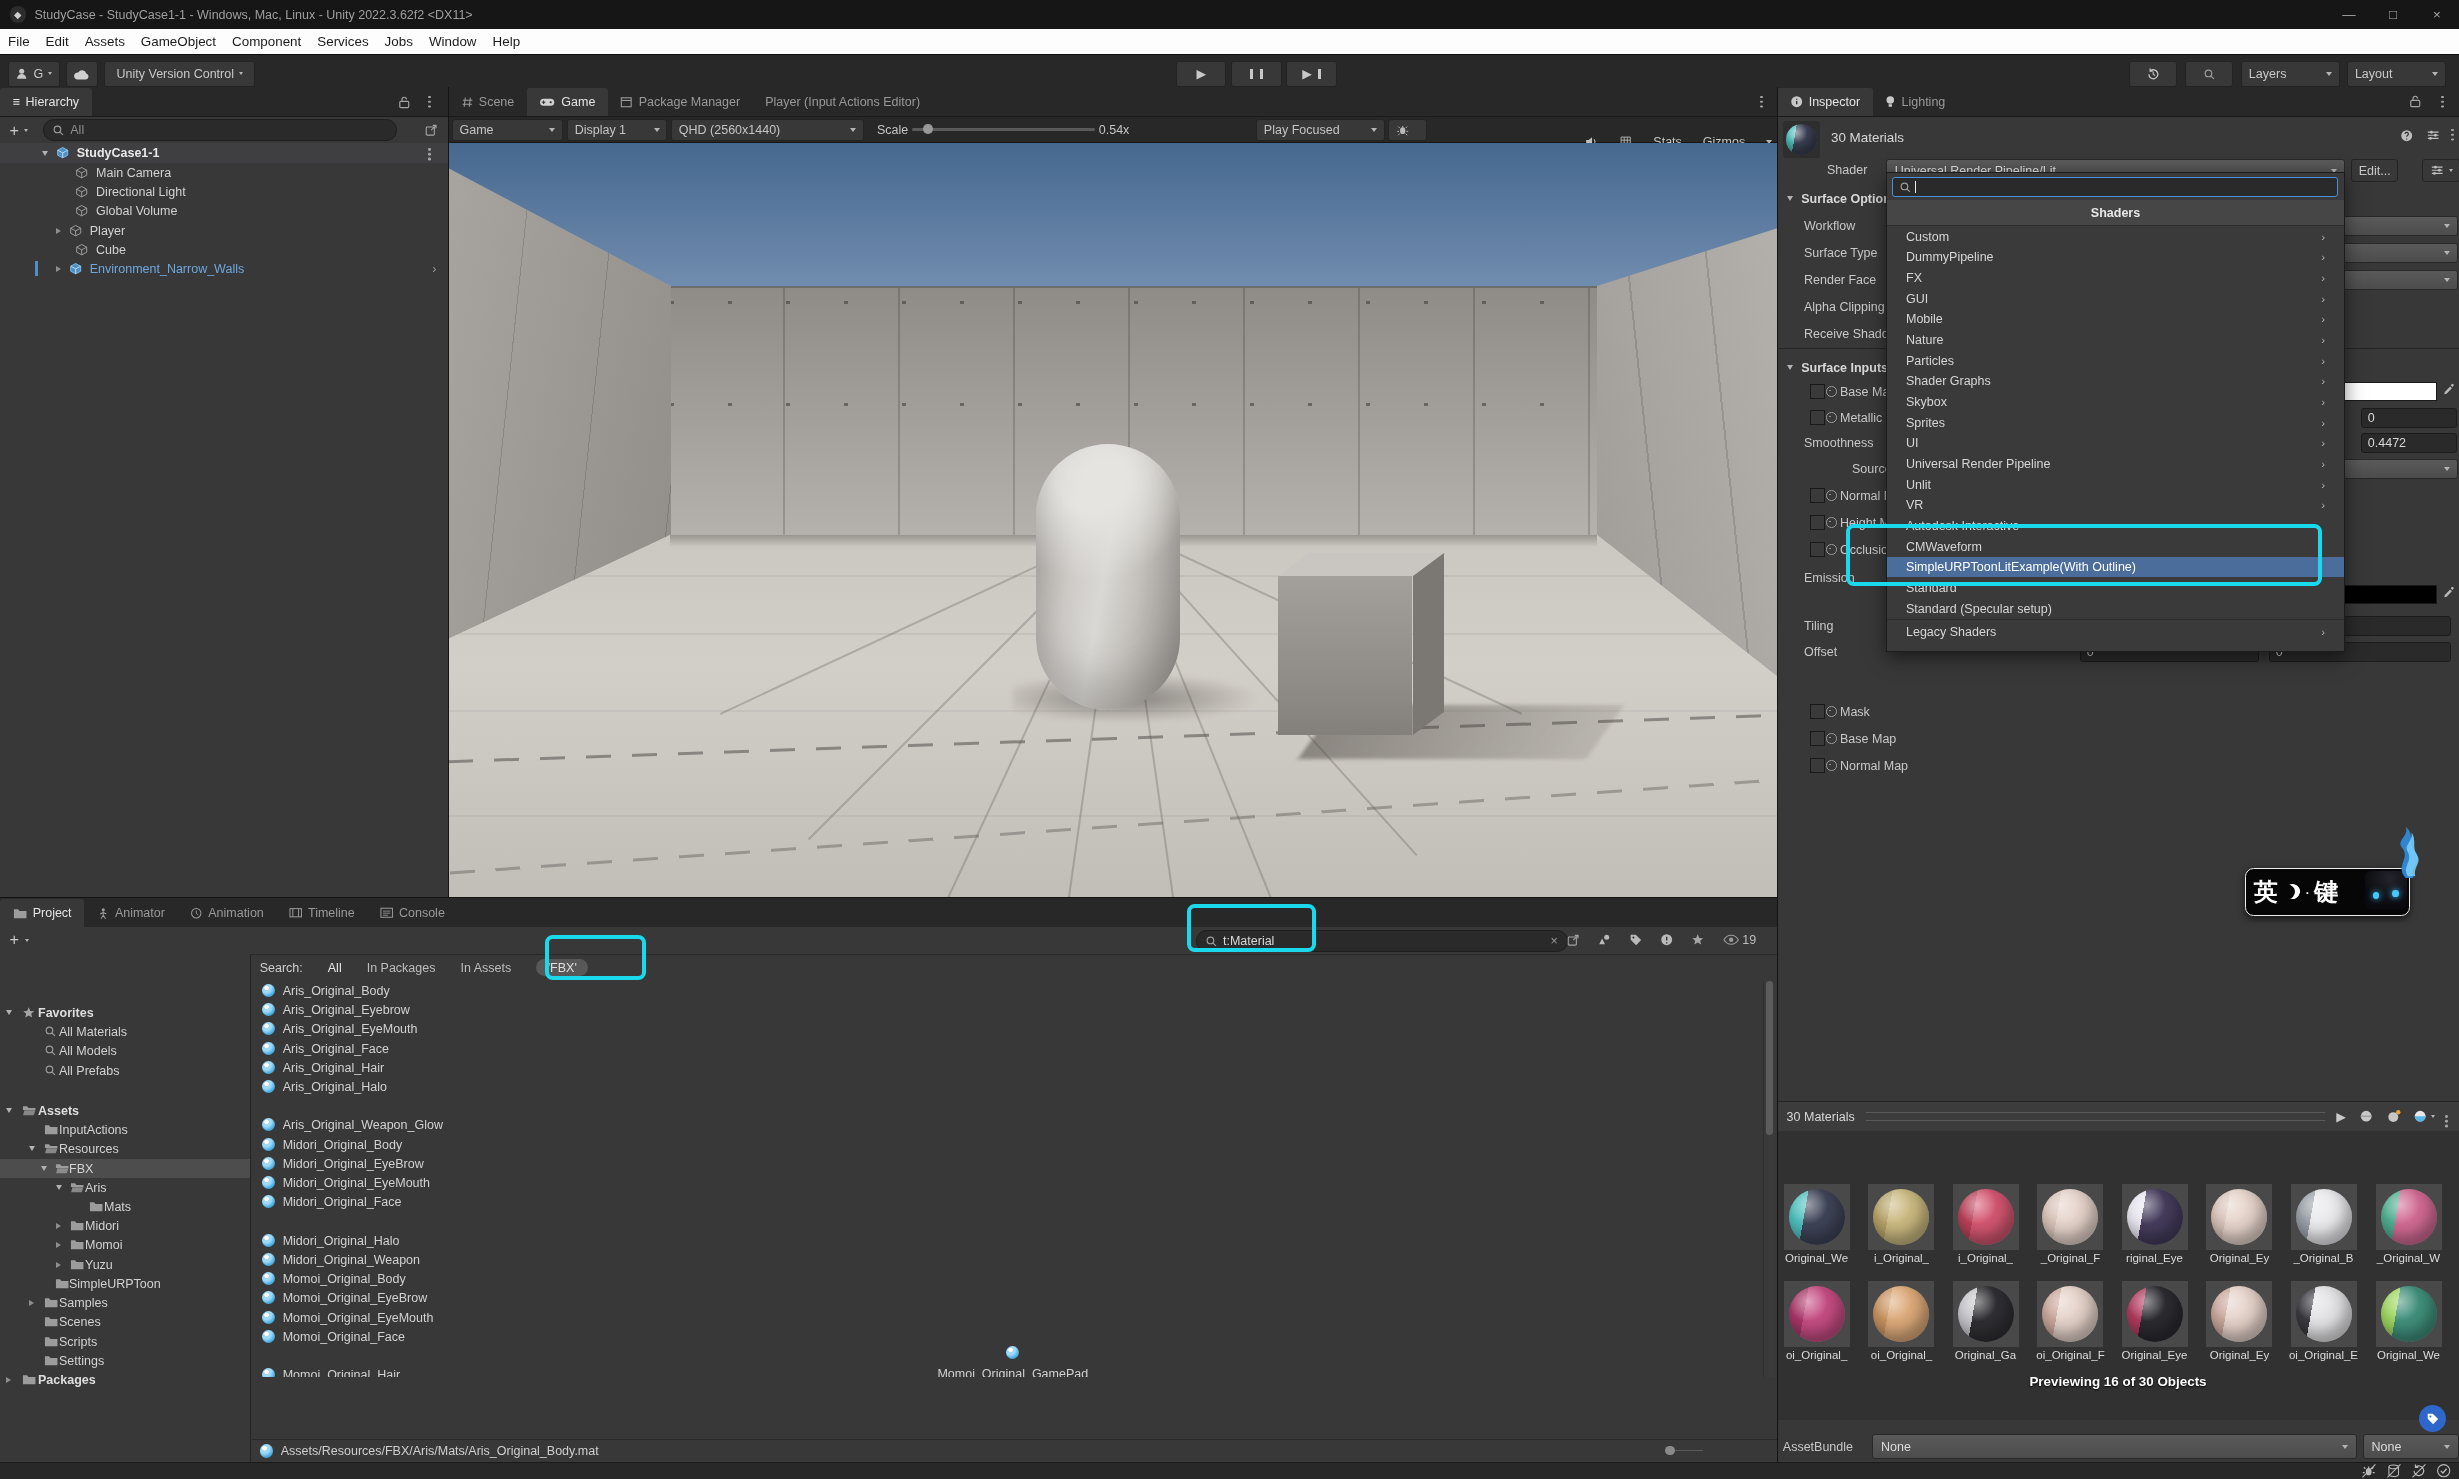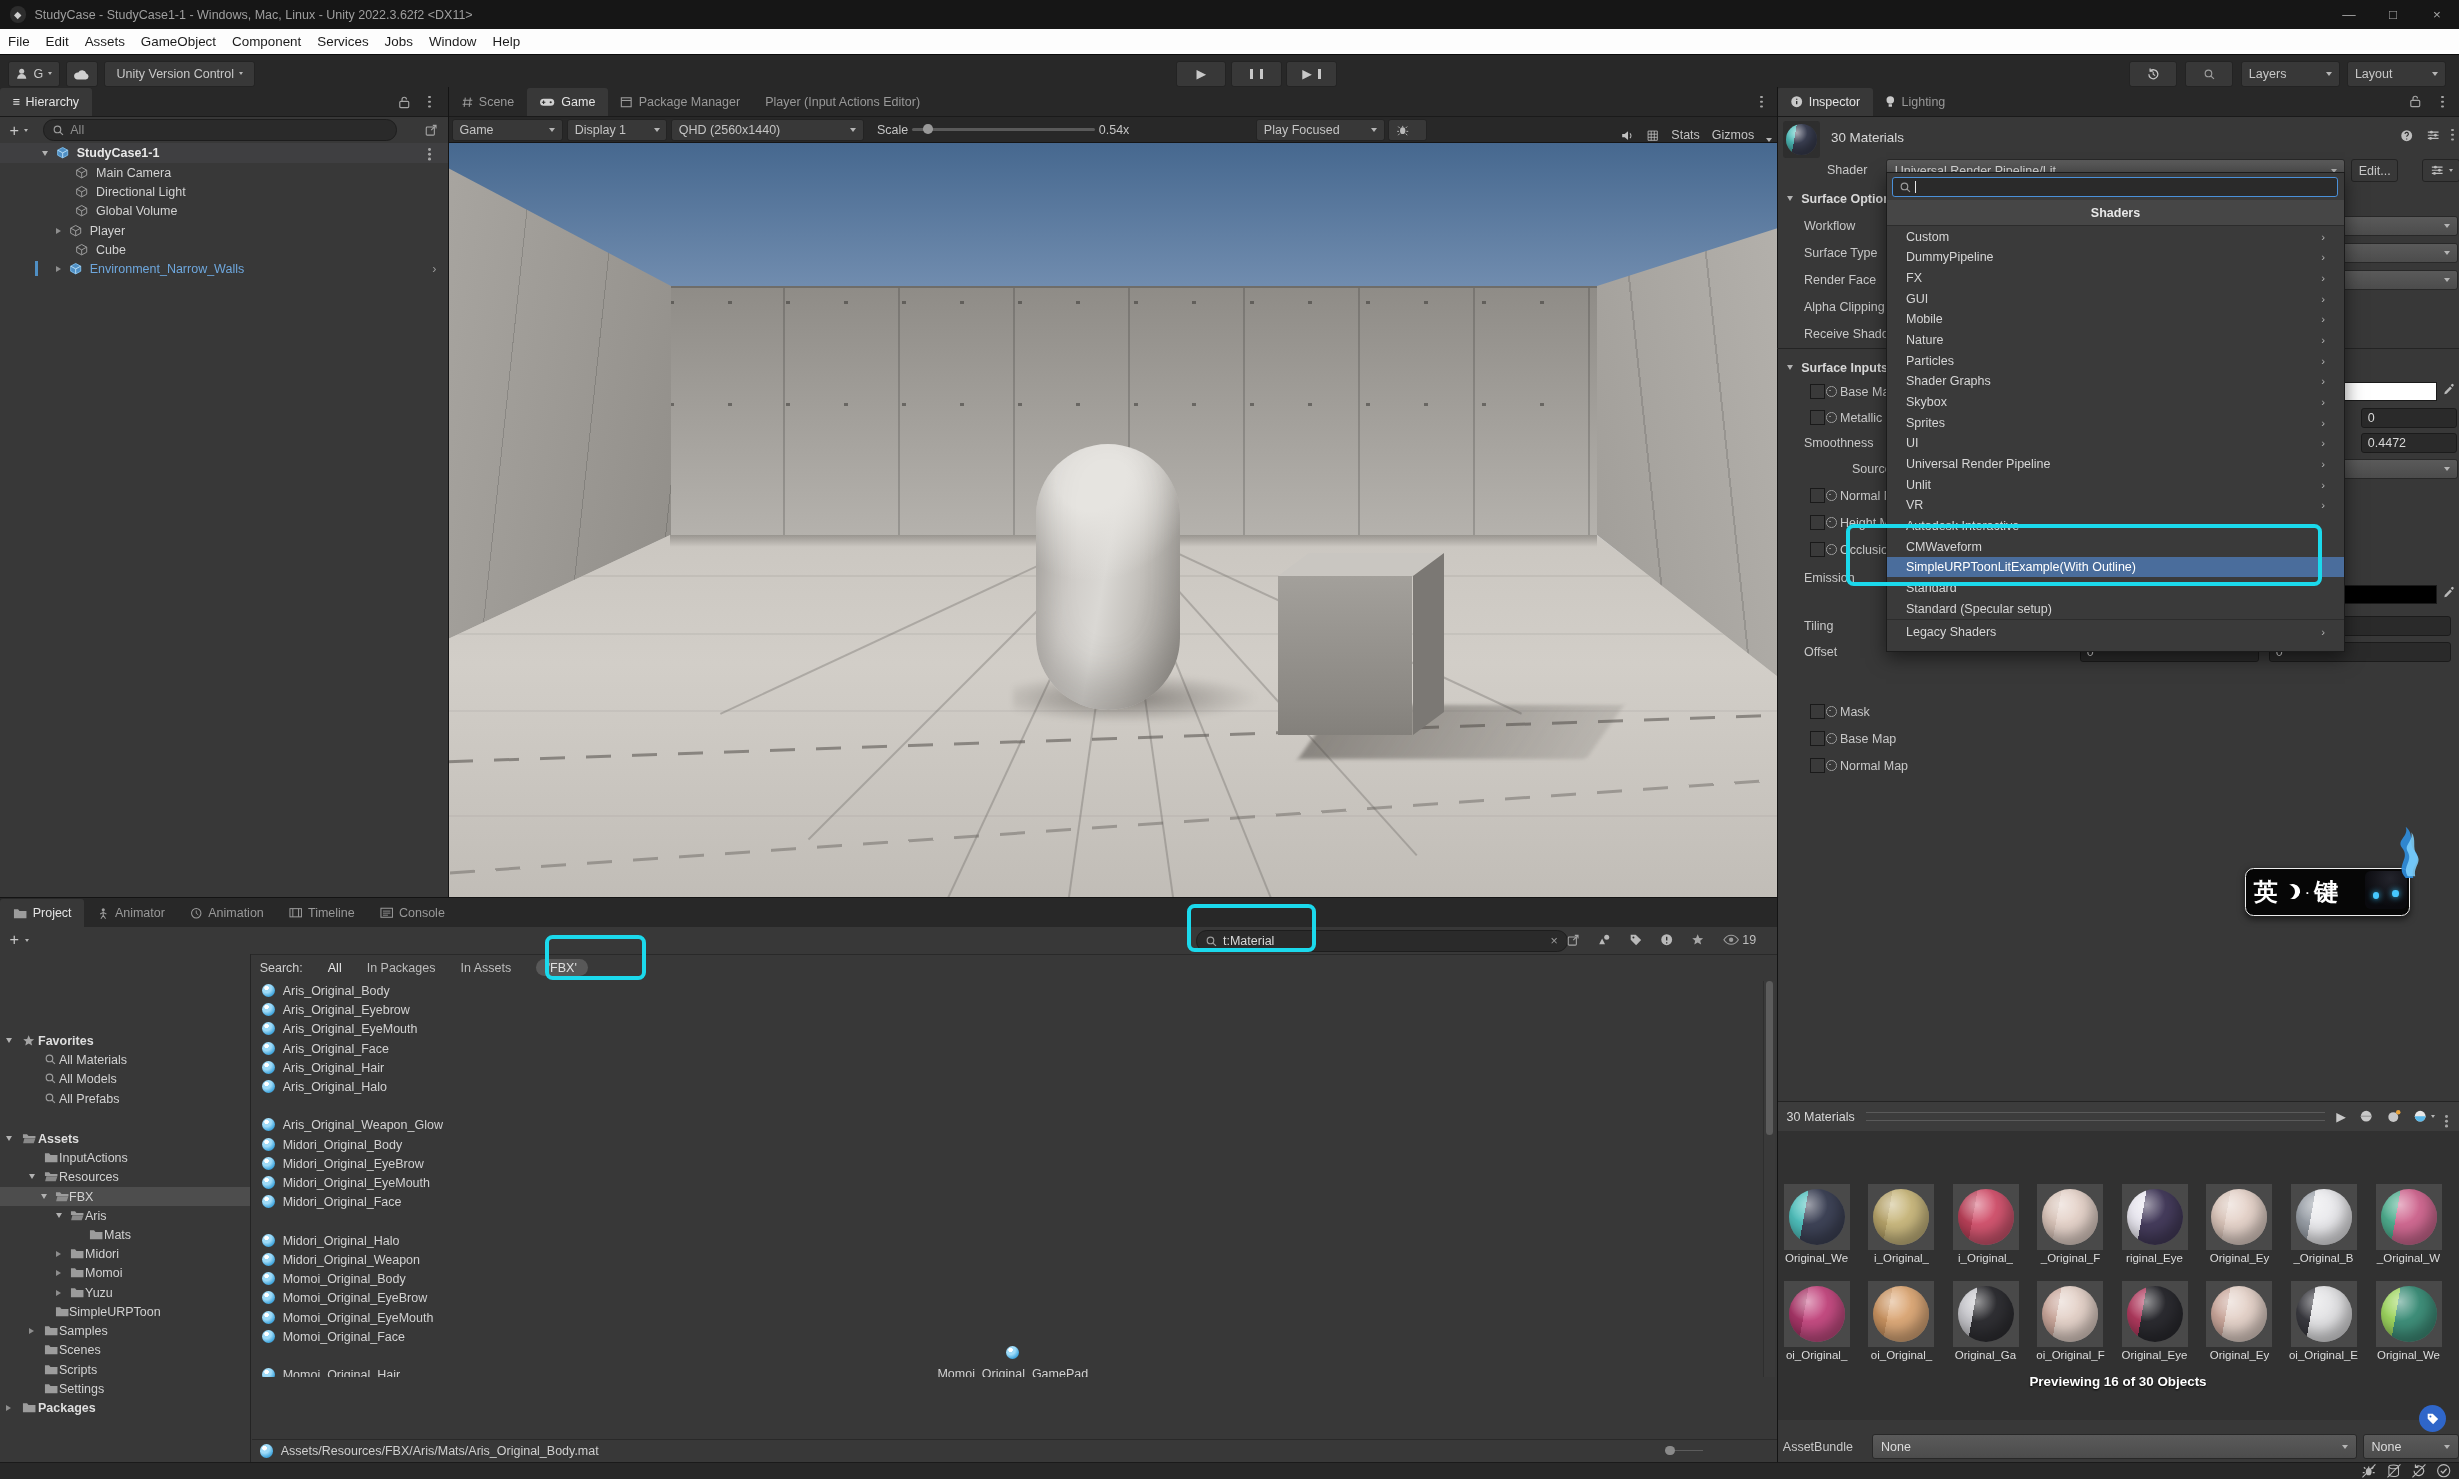--- a/index.html
+++ b/index.html
@@ -79,21 +79,21 @@
   .cube-shadow{position:absolute;left:869px;top:562px;width:288px;height:54px;transform:skewX(-35deg);
      background:linear-gradient(90deg,rgba(72,68,63,.5),rgba(72,68,63,.15));filter:blur(1.9px);}
   .cube-front{position:absolute;left:830px;top:433px;width:134px;height:159px;background:linear-gradient(#a3a09b,#8b8883 80%,#83807b);}
   .cube-top{position:absolute;left:830px;top:410px;width:165px;height:23px;clip-path:polygon(0 100%,134px 100%,165px 0,31px 0);background:#c9c6c1;}
   .cube-right{position:absolute;left:965px;top:410px;width:31px;height:182px;clip-path:polygon(0 23px,31px 0,31px 159px,0 182px);background:#7b7874;}
 
   
   #project-panel{position:absolute;left:0;top:898px;width:1777px;height:564px;background:#383838;border-right:1px solid #141414;}
   #proj-toolbar{position:absolute;left:0;top:29px;width:100%;height:27px;background:#383838;border-bottom:1px solid #292929;}
   #proj-tree{position:absolute;left:0;top:56px;width:250px;bottom:0;background:#383838;border-right:1px solid #242424;overflow:hidden;}
-  .tree-row{position:absolute;left:0;width:250px;height:19px;display:flex;align-items:center;color:#d2d2d2;margin-top:28px;}
+  .tree-row{position:absolute;left:0;width:250px;height:19px;display:flex;align-items:center;color:#d2d2d2;}
   .tree-row.sel{background:#4d4d4d;}
   #proj-files{position:absolute;left:252px;top:83px;width:1512px;height:396px;overflow:hidden;}
   .file-row{position:absolute;left:0;width:100%;height:19px;display:flex;align-items:center;gap:7.7px;color:#d2d2d2;padding-left:9.6px;box-sizing:border-box;}
   .matball{width:13.4px;height:13.4px;border-radius:50%;background:radial-gradient(circle at 35% 30%,#ffffff 0 16%,#9fdbf8 20% 38%,#45a8df 70%,#2d7cab 100%);flex:0 0 auto;}
   #scope-row{position:absolute;left:252px;top:56px;width:1512px;height:27px;display:flex;align-items:center;gap:25px;color:#bdbdbd;}
   .scope-pill{background:#585858;border-radius:10.6px;padding:1.9px 11.5px;color:#e0e0e0;}
   #path-bar{position:absolute;left:252px;bottom:0;width:1526px;height:23px;background:#383838;border-top:1px solid #292929;display:flex;align-items:center;gap:7.7px;padding-left:7.7px;box-sizing:border-box;color:#cfcfcf;}
   #files-scrollbar{position:absolute;right:1.9px;top:83px;width:11.5px;height:396px;background:#3a3a3a;border-left:1px solid #2e2e2e;}
   #files-thumb{position:absolute;left:1.9px;top:0;width:7.7px;height:154px;background:#5c5c5c;border-radius:3.8px;}
 
@@ -398,21 +398,21 @@
           <span class="caret"></span>
         </div>
       <div class="gtb" style="width:23px;">
           <span class="icon" id="icon-bug">
             <svg width="13.4" height="13.4" viewBox="0 0 16 16">
               <ellipse cx="8" cy="9.2" rx="3.2" ry="4" fill="#b9b9b9"></ellipse>
               <path d="M8 3.4v1.8M4.4 6 2.6 4.2M11.6 6l1.8-1.8M3.6 10H1.4M14.6 10h-2.2M4.4 12.6l-1.8 2M11.6 12.6l1.8 2" stroke="#b9b9b9" stroke-width="1.1"></path>
             </svg>
           </span>
         </div>
-      <div class="abs row" style="right:5.8px;top:11px;gap:12px;align-items:flex-end;">
+      <div class="abs row" style="right:5.8px;top:18px;gap:21px;">
         <span class="icon" id="icon-audio">
             <svg width="14.4" height="13.4" viewBox="0 0 16 16">
               <path d="M2 6v4h3l4 3.2V2.8L5 6Z" fill="#c0c0c0"></path>
               <path d="M11.3 5.2a3.8 3.8 0 0 1 0 5.6" stroke="#c0c0c0" stroke-width="1.2" fill="none"></path>
             </svg>
           </span>
         <span class="icon" id="icon-vsync">
             <svg width="13.4" height="13.4" viewBox="0 0 16 16">
               <path d="M2.5 2.5h11v11h-11ZM2.5 6.2h11M2.5 9.9h11M6.2 2.5v11M9.9 2.5v11" stroke="#c0c0c0" stroke-width="1" fill="none"></path>
             </svg>

